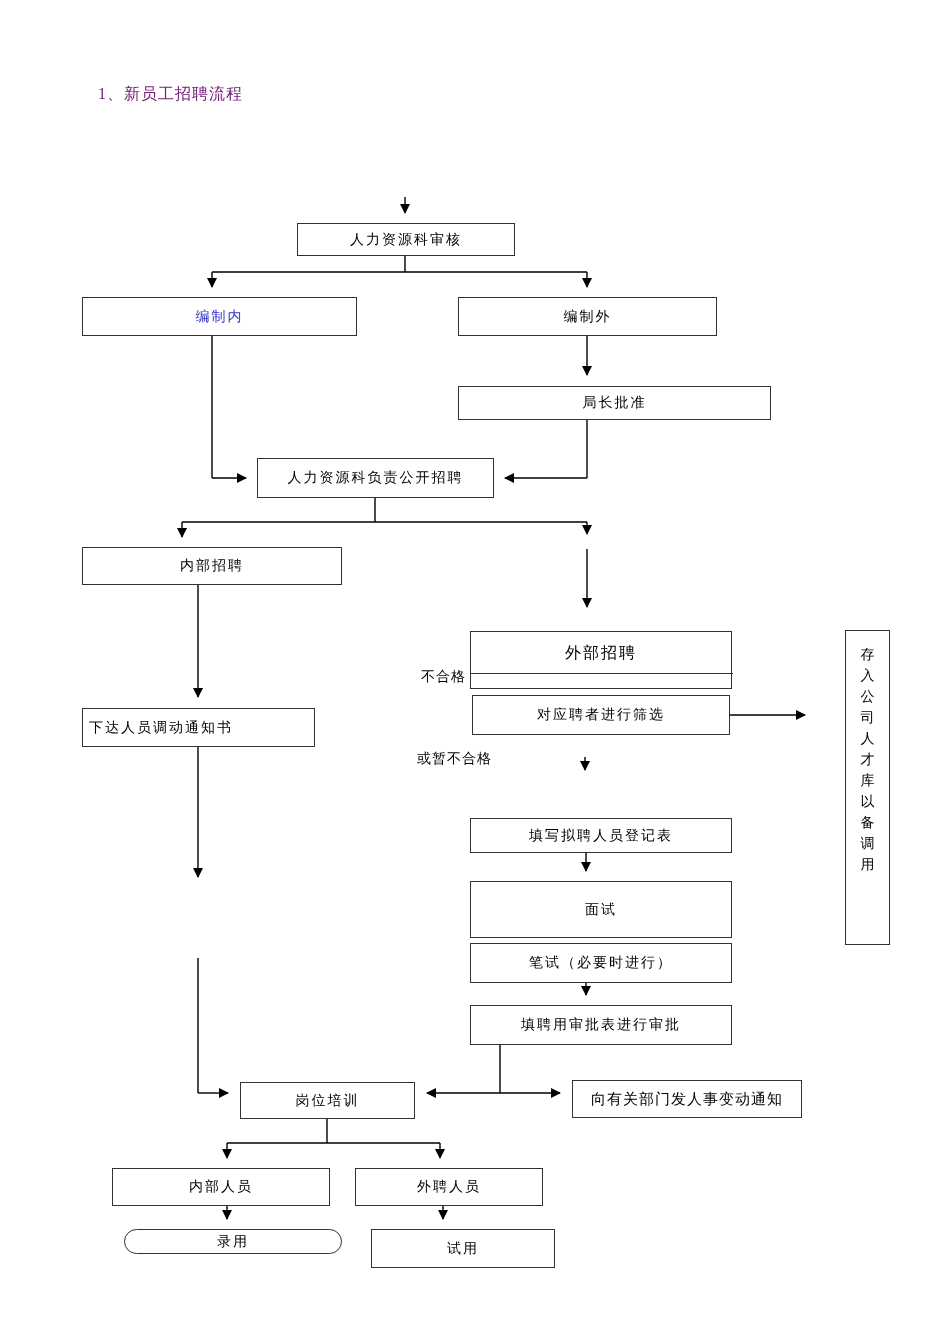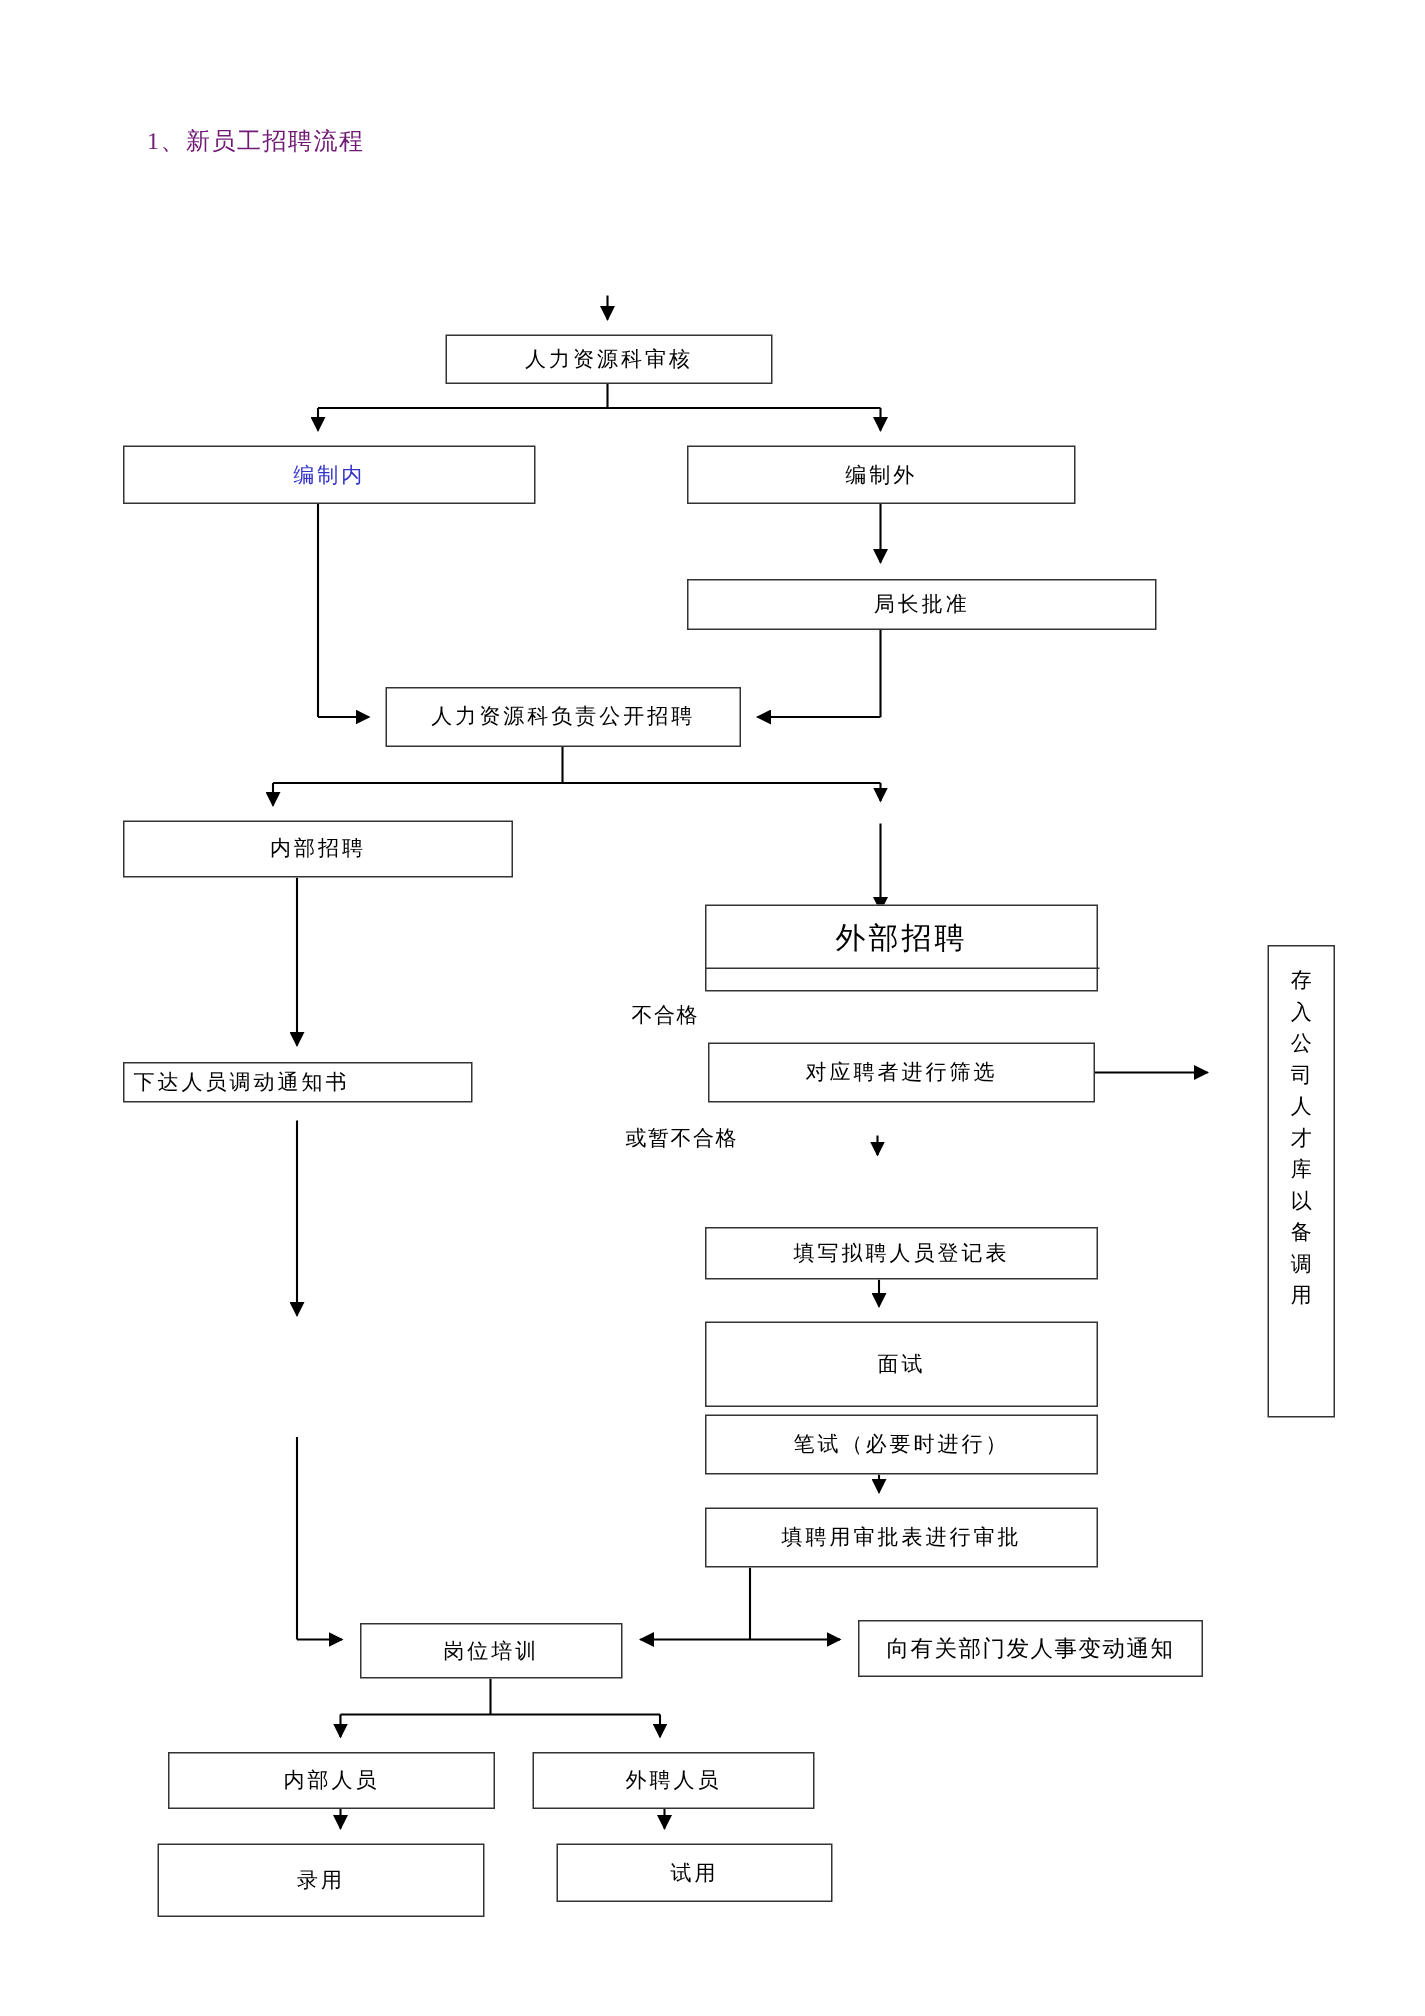--- a/index.html
+++ b/index.html
@@ -11,21 +11,21 @@
   .title{
     position:absolute;left:98px;top:84px;font-size:16px;letter-spacing:1px;color:#701a75;
   }
   .node{
     position:absolute;border:1.5px solid #333;background:#fff;
     display:flex;align-items:center;justify-content:center;
     font-size:14px;letter-spacing:2px;box-sizing:border-box;
   }
   .node.rounded{border-radius:14px;border-width:2px;letter-spacing:1px;}
   .node.left-align{justify-content:flex-start;padding-left:6px;letter-spacing:2px;}
-  .node.big{font-size:20px;}
+  .node.big{font-size:16px;margin-top:28px;}
   .node.blue{color:#3333CC;}
   .node .strip{
     position:absolute;left:-1.5px;right:-1.5px;bottom:0;height:14px;
     border-top:1.5px solid #333;
   }
   .node.with-strip{padding-bottom:14px;}
   .vbox{
     position:absolute;border:1.5px solid #333;background:#fff;
     box-sizing:border-box;display:flex;justify-content:center;
   }
@@ -105,40 +105,40 @@
     <span>外部招聘</span>
     <span class="strip"></span>
   </div>
 
   <div class="node" style="left:472px;top:695px;width:258px;height:40px;">对应聘者进行筛选</div>
 
   <div class="vbox" style="left:845px;top:630px;width:45px;height:315px;">
     <div class="vtext">存入公司人才库以备调用</div>
   </div>
 
-  <div class="node left-align" style="left:82px;top:708px;width:233px;height:27px;">下达人员调动通知书</div>
+  <div class="node left-align" style="left:82px;top:708px;width:233px;height:39px;">下达人员调动通知书</div>
 
   <div class="node" style="left:470px;top:818px;width:262px;height:35px;">填写拟聘人员登记表</div>
 
   <div class="node" style="left:470px;top:881px;width:262px;height:57px;">面试</div>
 
   <div class="node" style="left:470px;top:943px;width:262px;height:40px;">笔试（必要时进行）</div>
 
   <div class="node" style="left:470px;top:1005px;width:262px;height:40px;">填聘用审批表进行审批</div>
 
 
   <div class="node" style="left:240px;top:1082px;width:175px;height:37px;">岗位培训</div>
 
   <div class="node" style="left:572px;top:1080px;width:230px;height:38px;font-size:15px;letter-spacing:1px;">向有关部门发人事变动通知</div>
 
   <div class="node" style="left:112px;top:1168px;width:218px;height:38px;">内部人员</div>
 
   <div class="node" style="left:355px;top:1168px;width:188px;height:38px;">外聘人员</div>
 
-  <div class="node" style="left:105px;top:1229px;width:218px;height:49px;">录用</div>
+  <div class="node" style="left:124px;top:1229px;width:218px;height:25px;border-radius:19px;">录用</div>
 
   <div class="node" style="left:371px;top:1229px;width:184px;height:39px;">试用</div>
 
   <div class="flabel" style="left:421px;top:668px;">不合格</div>
 
   <div class="flabel" style="left:417px;top:750px;">或暂不合格</div>
 
 </div>
 
 </body></html>

